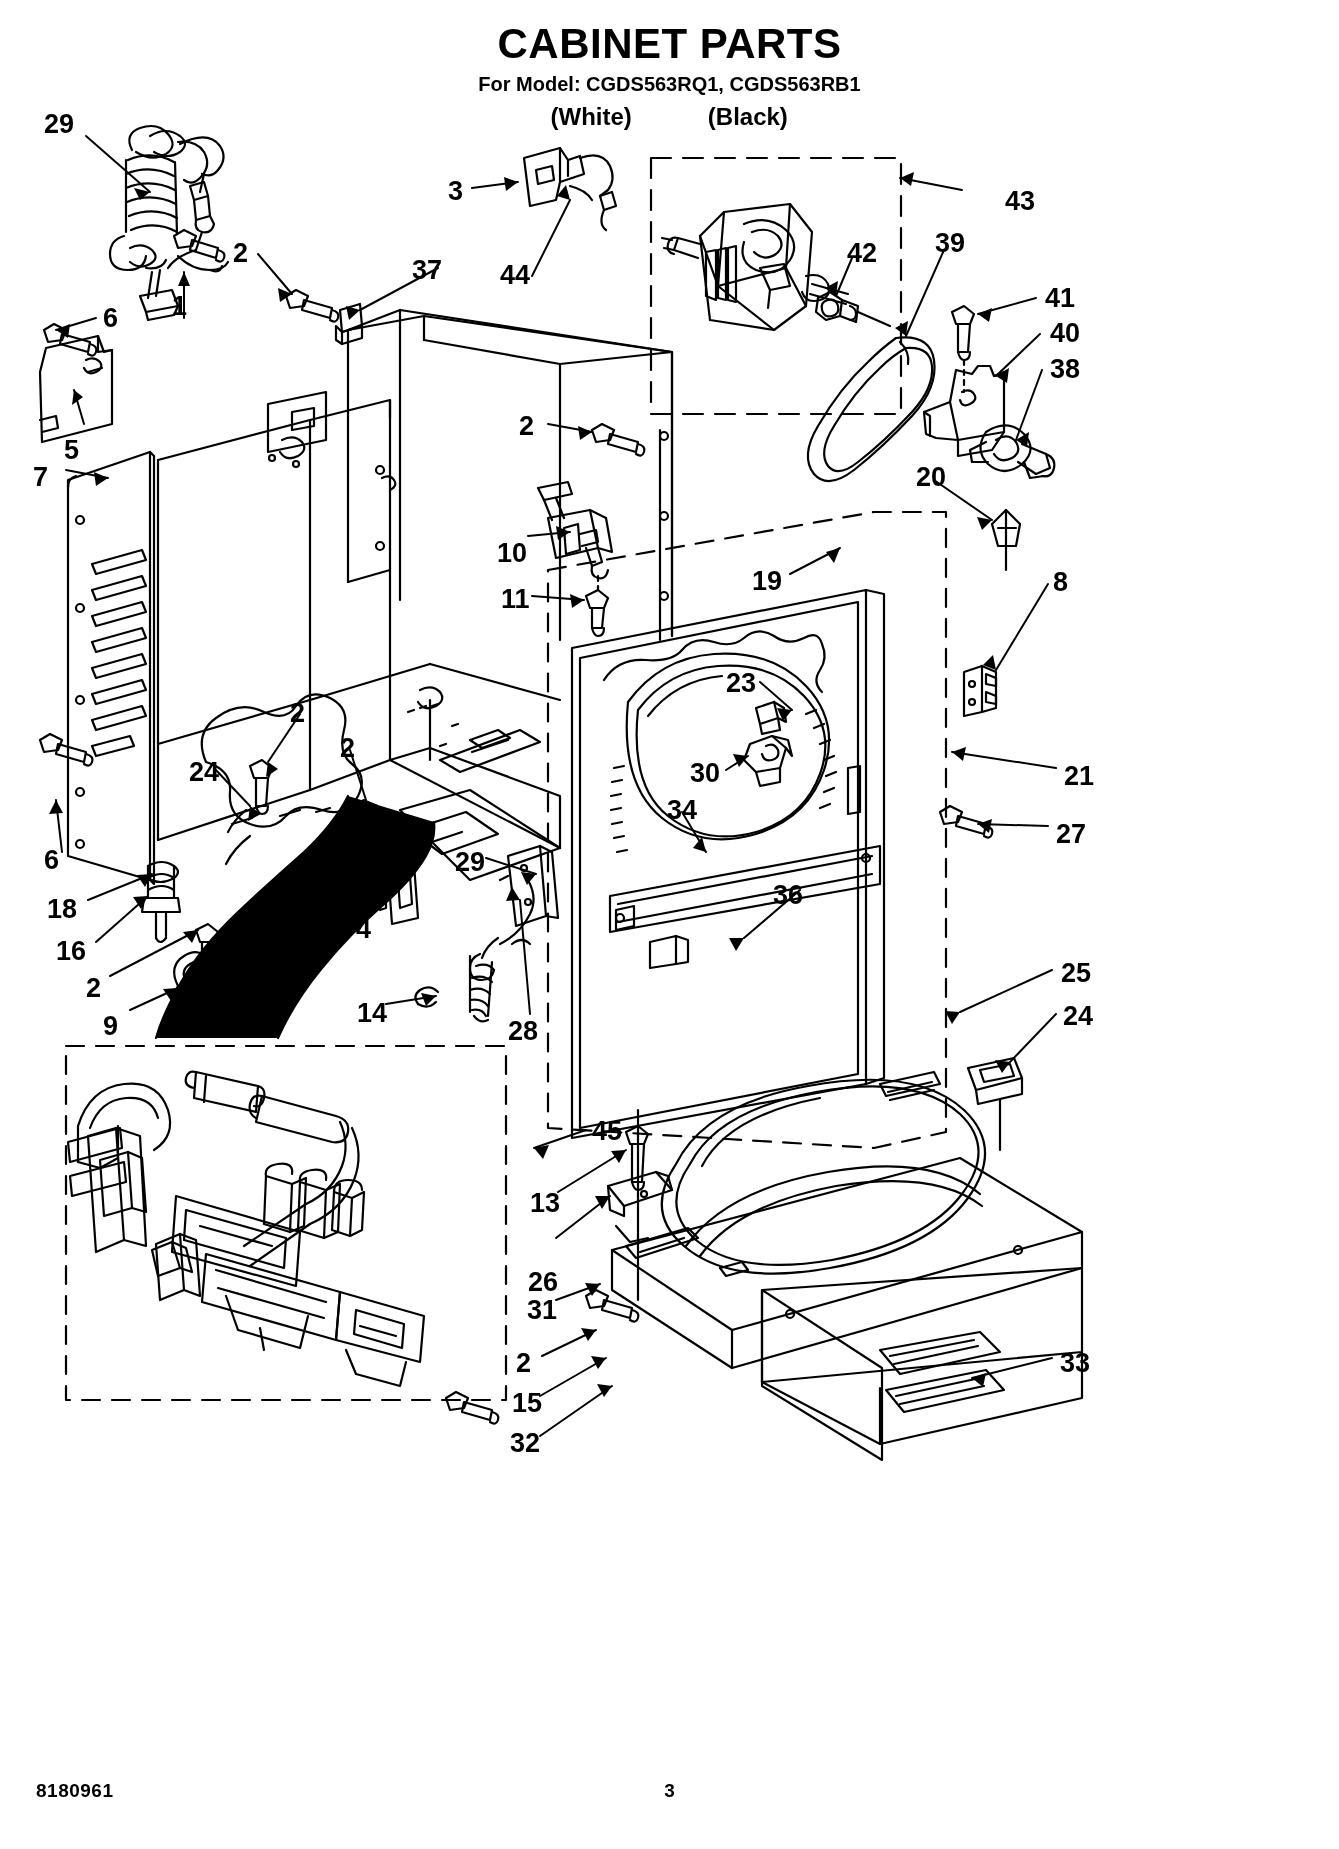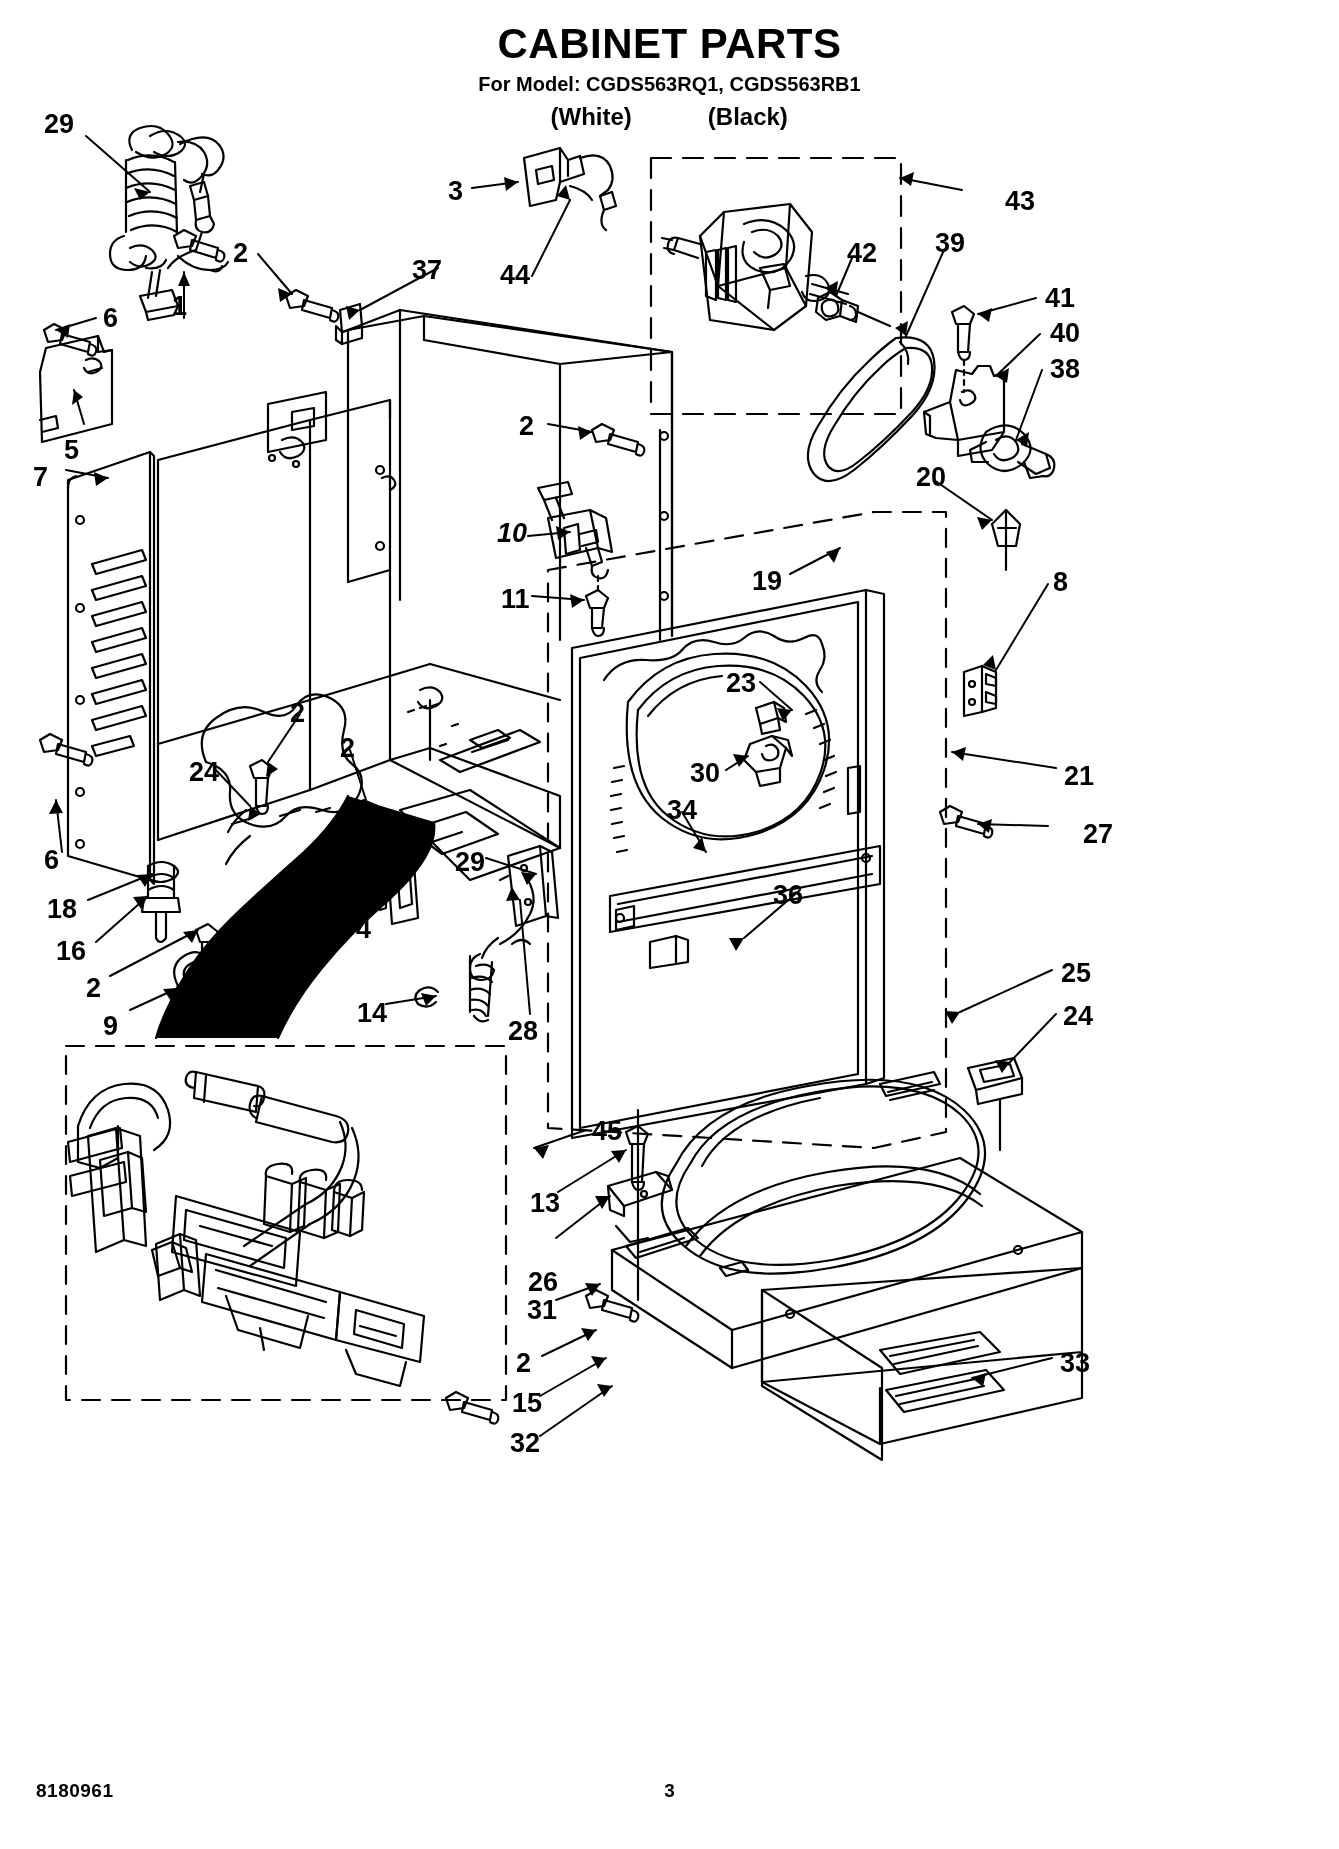--- a/index.html
+++ b/index.html
@@ -767,28 +767,28 @@
       <div class="callout" style="left: 412px; top: 257px;">37</div>
       <div class="callout" style="left: 973px; top: 188px; margin-left: 32px;">43</div>
       <div class="callout" style="left: 847px; top: 240px;">42</div>
       <div class="callout" style="left: 935px; top: 230px;">39</div>
       <div class="callout" style="left: 1045px; top: 285px;">41</div>
       <div class="callout" style="left: 1050px; top: 320px;">40</div>
       <div class="callout" style="left: 1050px; top: 356px;">38</div>
       <div class="callout" style="left: 519px; top: 413px;">2</div>
       <div class="callout" style="left: 916px; top: 464px;">20</div>
       <div class="callout" style="left: 1053px; top: 569px;">8</div>
-      <div class="callout" style="left: 497px; top: 520px; font-style: italic;">10</div>
+      <div class="callout" style="left: 497px; top: 540px;">10</div>
       <div class="callout" style="left: 501px; top: 586px;">11</div>
       <div class="callout" style="left: 752px; top: 568px;">19</div>
       <div class="callout" style="left: 726px; top: 670px;">23</div>
       <div class="callout" style="left: 690px; top: 760px;">30</div>
       <div class="callout" style="left: 667px; top: 797px;">34</div>
       <div class="callout" style="left: 1064px; top: 763px;">21</div>
-      <div class="callout" style="left: 1056px; top: 821px; margin-left: 27px;">27</div>
+      <div class="callout" style="left: 1056px; top: 821px;">27</div>
       <div class="callout" style="left: 290px; top: 700px;">2</div>
       <div class="callout" style="left: 340px; top: 735px;">2</div>
       <div class="callout" style="left: 189px; top: 759px;">24</div>
       <div class="callout" style="left: 44px; top: 847px;">6</div>
       <div class="callout" style="left: 47px; top: 896px;">18</div>
       <div class="callout" style="left: 56px; top: 938px;">16</div>
       <div class="callout" style="left: 86px; top: 975px;">2</div>
       <div class="callout" style="left: 103px; top: 1013px;">9</div>
       <div class="callout" style="left: 356px; top: 916px;">4</div>
       <div class="callout" style="left: 455px; top: 849px;">29</div>

